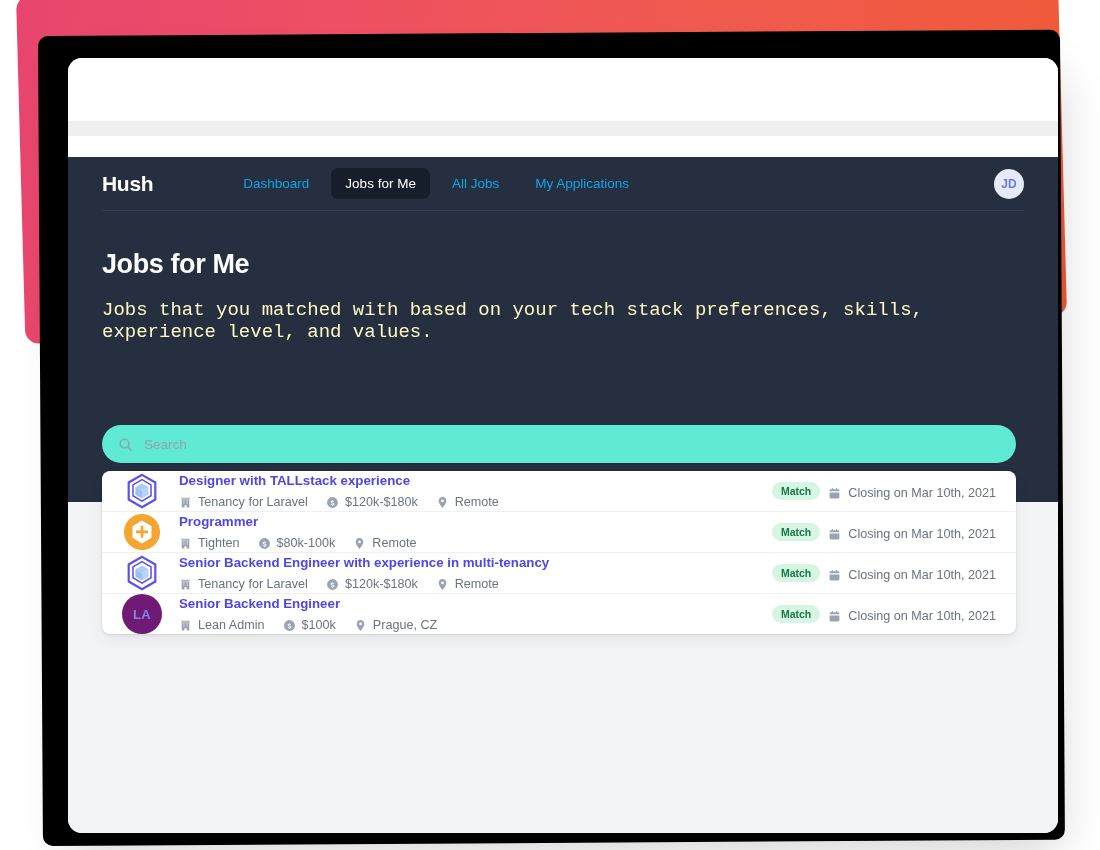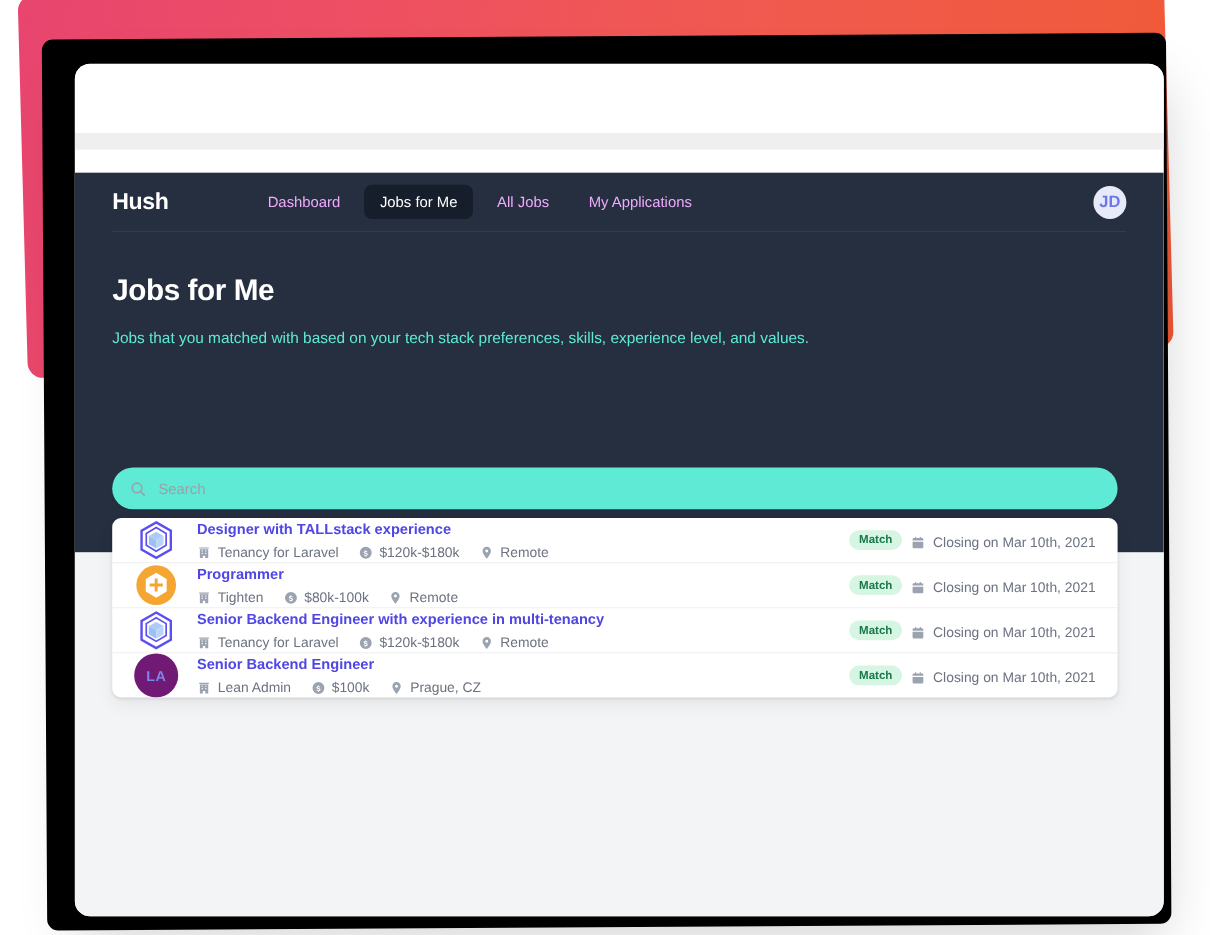--- a/index.html
+++ b/index.html
@@ -104,21 +104,21 @@
     margin-right: 76px;
   }
 
   #nav-links {
     display: flex;
     align-items: center;
     gap: 8px;
   }
 
   .nav-link {
-    color: #f0abfc;
+    color: #0ea5e9;
     font-size: 13.5px;
     padding: 8px 14px;
     border-radius: 7px;
     white-space: nowrap;
     cursor: pointer;
   }
 
   .nav-link.active {
     background: #161e2b;
     color: #ffffff;
@@ -127,42 +127,43 @@
   #avatar {
     position: absolute;
     right: 0;
     top: 50%;
     transform: translateY(-50%);
     width: 30px;
     height: 30px;
     border-radius: 50%;
     background: #e7eaf8;
     color: #6d78e8;
-    font-size: 15px;
+    font-size: 12px;
     font-weight: bold;
     display: flex;
     align-items: center;
     justify-content: center;
     cursor: pointer;
   }
 
   
   #hero-body { padding-top: 38px; }
 
   #page-title {
     color: #ffffff;
     font-size: 27px;
     font-weight: bold;
     letter-spacing: -0.4px;
   }
 
   #page-subtitle {
-    color: #5eead4;
-    font-size: 14px;
+    color: #fef9c3;
+    font-size: 19px;
     margin-top: 19px;
+    font-family: Liberation Mono, monospace;
   }
 
   
   #search-wrap {
     position: absolute;
     left: 34px;
     top: 268px;
     width: 914px;
     height: 38px;
     background: #5eead4;

